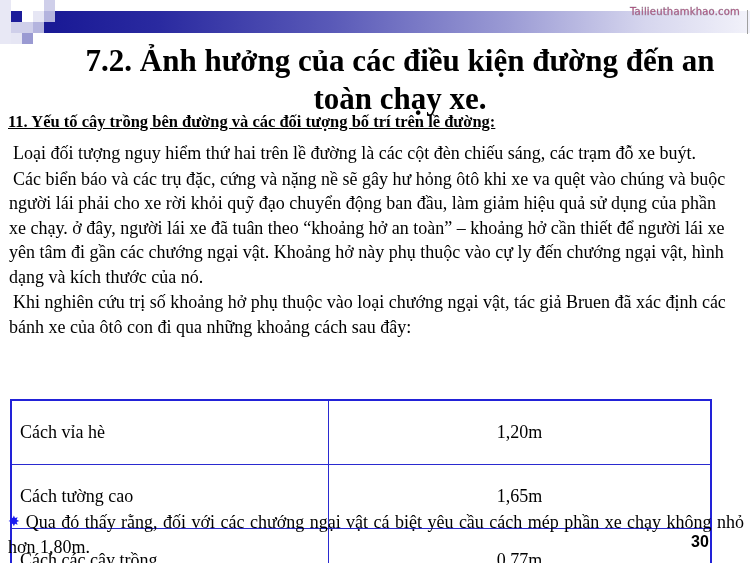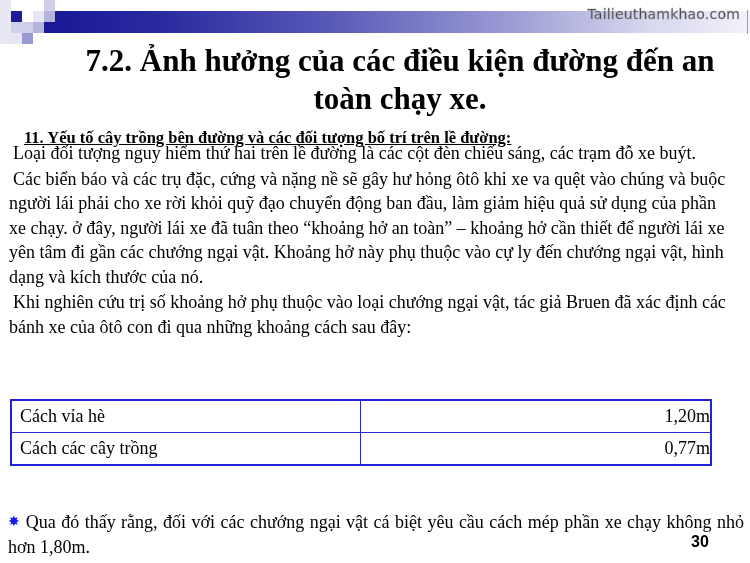--- a/index.html
+++ b/index.html
@@ -44,22 +44,22 @@
     .bar-left {
       position: absolute;
       left: 44px; top: 22px;
       width: 11px; height: 11px;
       background: #1a1a96;
     }
     .watermark {
       position: absolute;
       right: 10px; top: 6px;
       font-family: "DejaVu Sans", sans-serif;
-      font-size: 14px;
-      color: #404040;
+      font-size: 10px;
+      color: #be185d;
       -webkit-text-stroke: 0.4px #9a9aa8;
       letter-spacing: 0.2px;
     }
     .edge-line {
       position: absolute;
       left: 747px; top: 10px;
       width: 1px; height: 24px;
       background: #a0a0a0;
     }
     .title {
@@ -75,21 +75,21 @@
       padding-left: 21px;
     }
     .subhead {
       position: absolute;
       left: 8px; top: 112px;
       font-family: "Liberation Serif", serif;
       font-weight: bold;
       font-size: 16.5px;
       text-decoration: underline;
       line-height: 20px;
-      margin: 16px;
+      margin: 0;
       white-space: nowrap;
     }
     .body-text {
       position: absolute;
       left: 8px; top: 140px;
       width: 728px;
       font-family: "Liberation Serif", serif;
       font-size: 18px;
       line-height: 24.5px;
     }
@@ -109,22 +109,22 @@
       font-family: "Liberation Serif", serif;
       font-size: 18px;
     }
     table.clear td {
       border: 1px solid #2a2ad0;
       height: 31px;
       padding: 0 0 0 8px;
       vertical-align: middle;
     }
     table.clear td.val {
-      text-align: right;
-      padding: 0;
+      text-align: center;
+      padding: 16px;
       width: 349px;
       margin-top: 16px;
     }
     .conclusion {
       position: absolute;
       left: 8px; top: 510px;
       width: 736px;
       font-family: "Liberation Serif", serif;
       font-size: 18px;
       line-height: 24px;
@@ -180,20 +180,24 @@
 </div>
 
 <div class="table-wrap">
   <table class="clear">
     <tbody>
         <tr>
       <td>Cách vỉa hè</td>
       <td class="val">1,20m</td>
     </tr>
     <tr>
+      <td>Cách tường cao</td>
+      <td class="val">1,65m</td>
+    </tr>
+    <tr>
       <td>Cách các cây trồng</td>
       <td class="val">0,77m</td>
     </tr>
   </tbody>
     </table>
 </div>
 
 <div class="conclusion">
   <span class="bullet-icon">✸</span><span>Qua đó thấy rằng, đối với các chướng ngại vật cá biệt yêu cầu cách mép phần xe chạy không nhỏ hơn 1,80m.</span>
 </div>

